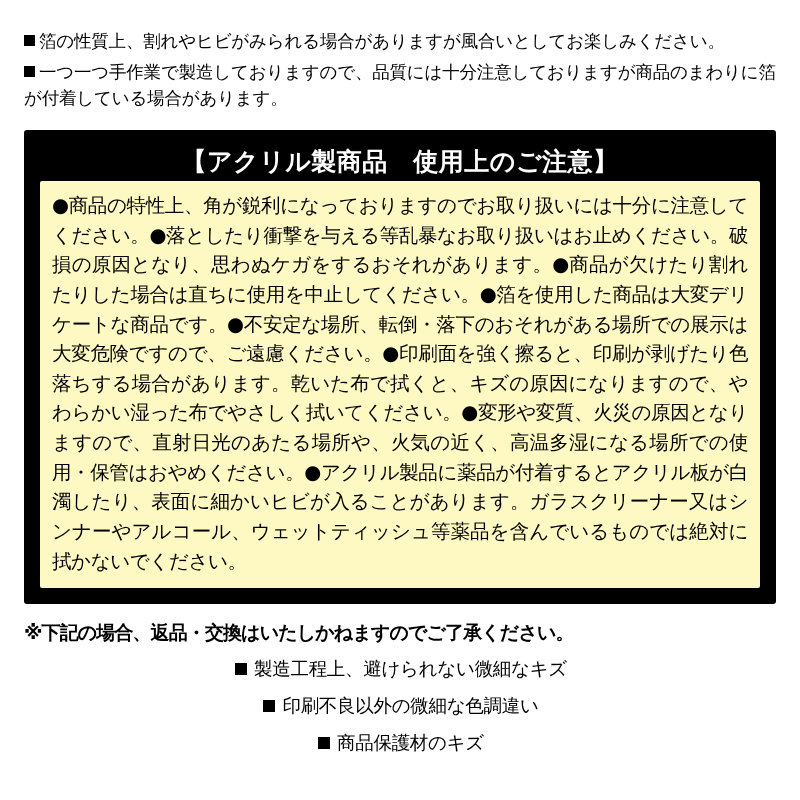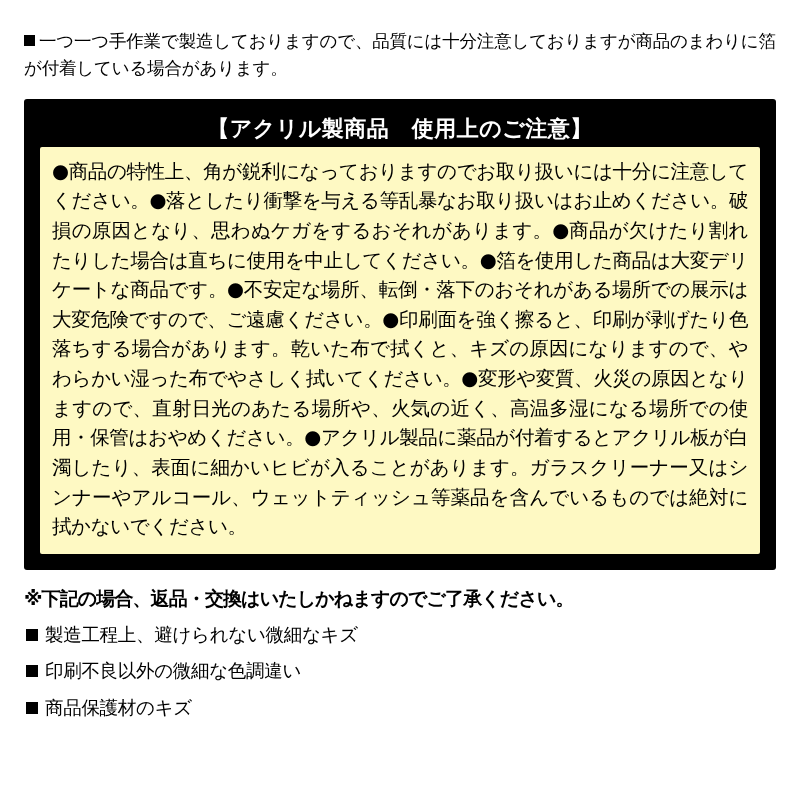--- a/index.html
+++ b/index.html
@@ -47,21 +47,21 @@
   
   .panel {
     background: #000000;
     color: #ffffff;
     border-radius: 3px;
     padding: 14px 16px 16px 16px;
     box-sizing: border-box;
   }
   .panel-title {
     text-align: center;
-    font-size: 22px;
+    font-size: 25px;
     font-weight: bold;
     letter-spacing: 0.5px;
     line-height: 1.25;
     margin: 2px 0 4px 0;
   }
   .panel-sub {
     text-align: center;
     font-size: 15px;
     line-height: 1.3;
     margin-bottom: 10px;
@@ -87,20 +87,21 @@
     font-size: 19px;
     font-weight: bold;
     letter-spacing: -0.9px;
     line-height: 1.3;
     margin-bottom: 12px;
   }
   .bottom-list {
     margin: 0;
     padding: 0;
     list-style: none;
+    text-align: center;
   }
   .bottom-list li {
     font-size: 18.5px;
     line-height: 1.35;
     letter-spacing: -0.3px;
     margin-bottom: 12px;
     padding-left: 2px;
   }
   .bottom-list li .sq {
     width: 12px;
@@ -108,20 +109,21 @@
     margin-right: 7px;
     vertical-align: 0px;
   }
 </style>
 </head>
 <body>
 
 <div class="page">
 
   <div class="top-notes">
+    <div class="top-note"><span class="sq"></span><span>箔の性質上、割れやヒビがみられる場合がありますが風合いとしてお楽しみください。</span></div>
     <div class="top-note"><span class="sq"></span><span>一つ一つ手作業で製造しておりますので、品質には十分注意しておりますが商品のまわりに箔が付着している場合があります。</span></div>
   </div>
 
   <div class="panel">
     <div class="panel-title">【アクリル製商品　使用上のご注意】</div>
     <div class="panel-body">●商品の特性上、角が鋭利になっておりますのでお取り扱いには十分に注意してください。●落としたり衝撃を与える等乱暴なお取り扱いはお止めください。破損の原因となり、思わぬケガをするおそれがあります。●商品が欠けたり割れたりした場合は直ちに使用を中止してください。●箔を使用した商品は大変デリケートな商品です。●不安定な場所、転倒・落下のおそれがある場所での展示は大変危険ですので、ご遠慮ください。●印刷面を強く擦ると、印刷が剥げたり色落ちする場合があります。乾いた布で拭くと、キズの原因になりますので、やわらかい湿った布でやさしく拭いてください。●変形や変質、火災の原因となりますので、直射日光のあたる場所や、火気の近く、高温多湿になる場所での使用・保管はおやめください。●アクリル製品に薬品が付着するとアクリル板が白濁したり、表面に細かいヒビが入ることがあります。ガラスクリーナー又はシンナーやアルコール、ウェットティッシュ等薬品を含んでいるものでは絶対に拭かないでください。</div>
   </div>
 
   <div class="bottom">
     <div class="bottom-heading">※下記の場合、返品・交換はいたしかねますのでご了承ください。</div>

